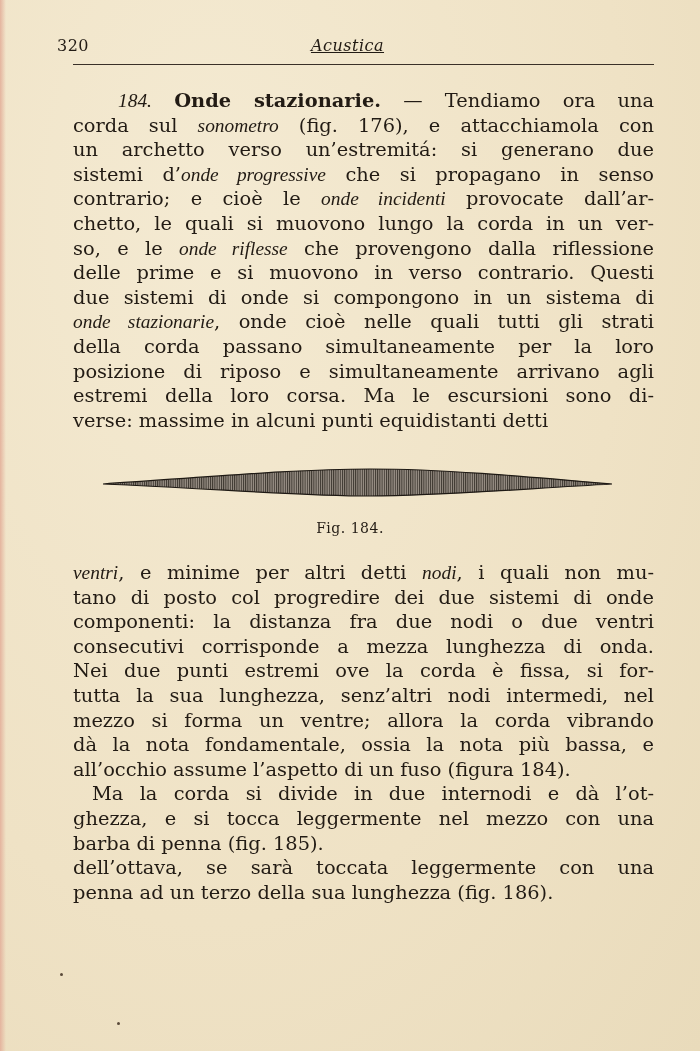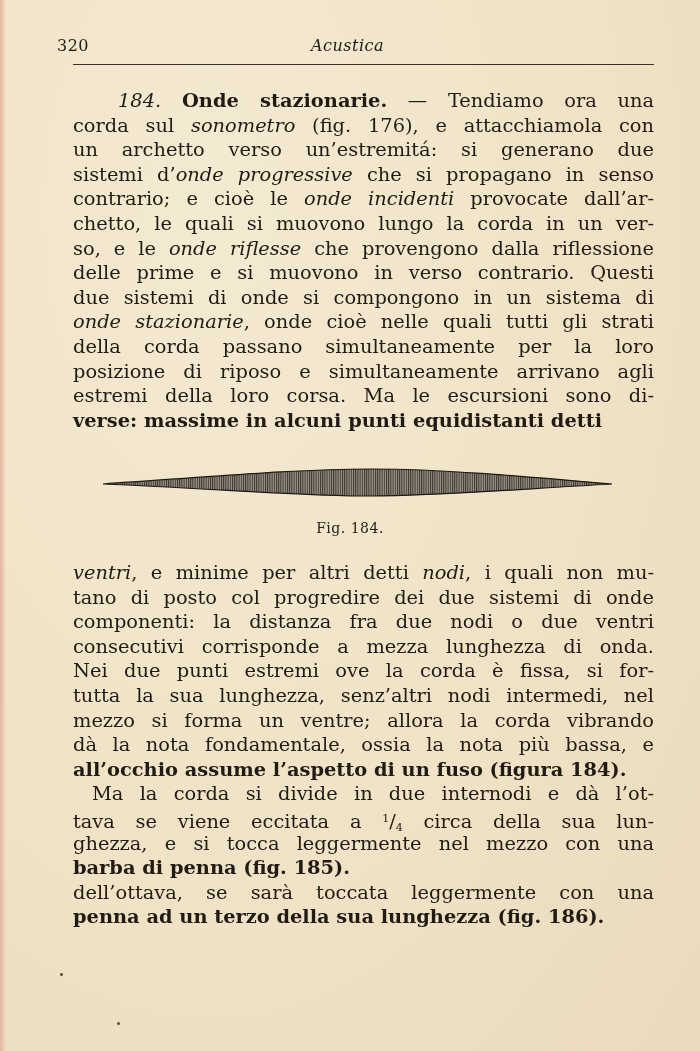--- a/index.html
+++ b/index.html
@@ -17,47 +17,47 @@
   }
   .header {
     position: absolute; left: 57px; top: 36px; width: 581px; height: 24px;
   }
   .page-num {
     position: absolute; left: 0; top: 0;
     font-size: 16px; letter-spacing: 0.5px;
   }
   .running-title {
     position: absolute; left: 0; right: 0; top: 0; text-align: center;
-    font-style: italic; font-size: 16px; letter-spacing: 0.5px;
+    font-style: italic; font-size: 16px; letter-spacing: 0.5px; text-decoration: underline;
   }
   .rule {
     position: absolute; left: 73px; top: 64px; width: 581px; height: 1px;
     background: #3a3028;
   }
   .text-block {
     position: absolute; left: 73px; width: 581px;
     font-size: 19.4px; line-height: 24.6px;
   }
   .line {
     display: block; text-align: justify; text-align-last: justify;
     white-space: nowrap; height: 24.6px;
   }
-  .line.last { text-align-last: left; font-weight: bold; }
+  .line.last { text-align-last: left; }
   .indent { padding-left: 45px; }
   .indent-sm { padding-left: 19px; }
   .block1 { top: 89px; }
   .block2 { top: 561px; }
   .figure {
     position: absolute; left: 100px; top: 462px; width: 515px; height: 36px;
   }
   .fig-caption {
     position: absolute; left: 0; right: 0; top: 520px; text-align: center;
     font-size: 14px; letter-spacing: 0.5px;
   }
-  i { font-style: italic; }
+  i { font-style: italic; font-family: Liberation Serif, serif; }
   b { font-weight: bold; }
   sup { font-size: 11px; vertical-align: 6px; }
   sub { font-size: 11px; vertical-align: -3px; }
   .speck { position: absolute; width: 3px; height: 3px; border-radius: 50%; background: #5a4a3a; }
 </style>
 </head>
 <body>
 
 <div class="left-edge"></div>
 
@@ -104,21 +104,20 @@
       <span class="line"><span>componenti: la distanza fra due nodi o due ventri</span></span>
       <span class="line"><span>consecutivi corrisponde a mezza lunghezza di onda.</span></span>
       <span class="line"><span>Nei due punti estremi ove la corda è fissa, si for-</span></span>
       <span class="line"><span>tutta la sua lunghezza, senz’altri nodi intermedi, nel</span></span>
       <span class="line"><span>mezzo si forma un ventre; allora la corda vibrando</span></span>
       <span class="line"><span>dà la nota fondamentale, ossia la nota più bassa, e</span></span>
       <span class="line last"><span>all’occhio assume l’aspetto di un fuso (figura 184).</span></span>
     </div>
   <div>
       <span class="line indent-sm"><span>Ma la corda si divide in due internodi e dà l’ot-</span></span>
-      <span class="line"><span>tava se viene eccitata a </span><sup>1</sup><span>/</span><sub>4</sub><span> circa della sua lun-</span></span>
       <span class="line"><span>ghezza, e si tocca leggermente nel mezzo con una</span></span>
       <span class="line last"><span>barba di penna (fig. 185).</span></span>
     </div>
   <div>
       <span class="line"><span>dell’ottava, se sarà toccata leggermente con una</span></span>
       <span class="line last"><span>penna ad un terzo della sua lunghezza (fig. 186).</span></span>
     </div>
 </div>
 
 <div class="speck" style="left:60px;top:973px;"></div>

